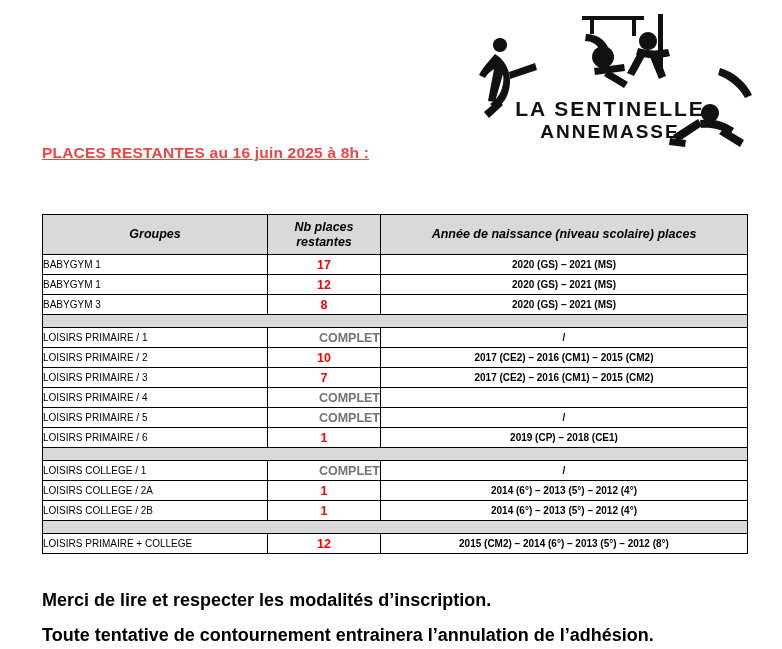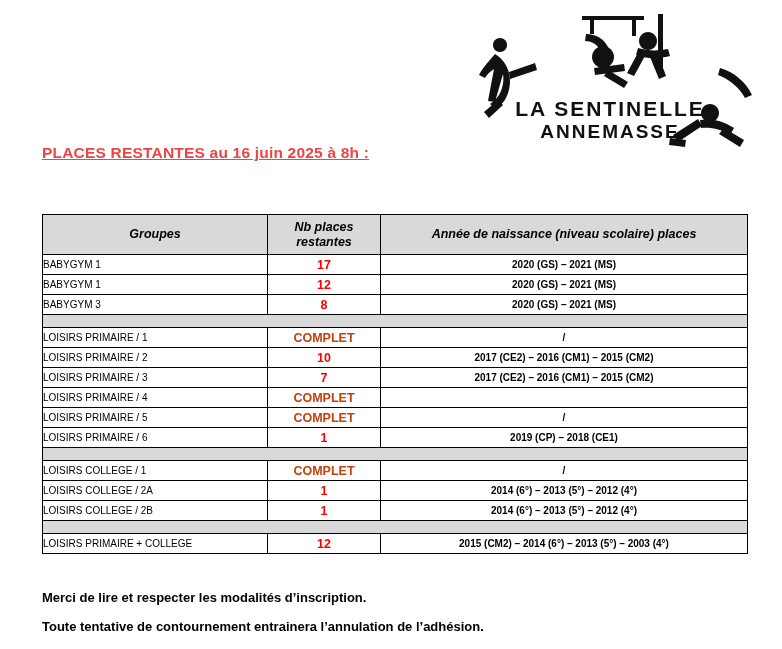--- a/index.html
+++ b/index.html
@@ -78,42 +78,42 @@
     height: 20px;
     white-space: nowrap;
   }
   td.c-places {
     text-align: center;
     font-size: 12.5px;
     font-weight: bold;
     height: 19px;
   }
   td.c-places.num { color: #ff0000; }
-  td.c-places.complet { color: #c2410c; }
+  td.c-places.complet { color: #737373; text-align: right; }
   td.c-year {
     text-align: center;
     font-size: 10px;
     font-weight: bold;
     height: 19px;
   }
   tr.spacer td {
     background: #d9d9d9;
     height: 13px;
   }
 
   
   .footer {
     position: absolute;
     left: 42px;
     top: 590px;
     width: 700px;
   }
   .footer p {
     margin: 0 0 14px 0;
-    font-size: 13px;
+    font-size: 18px;
     font-weight: bold;
     color: #000000;
   }
 </style>
 </head>
 <body>
 
 <div class="logo-area">
   <svg class="logo-svg" width="300" height="140" viewBox="0 0 300 140" xmlns="http://www.w3.org/2000/svg">
     <g fill="#111111">
@@ -234,21 +234,21 @@
           <td class="c-group">LOISIRS COLLEGE / 2B</td>
           <td class="c-places num">1</td>
           <td class="c-year">2014 (6°) – 2013 (5°) – 2012 (4°)</td>
         </tr>
         <tr class="spacer">
           <td colspan="3"></td>
         </tr>
         <tr>
           <td class="c-group">LOISIRS PRIMAIRE + COLLEGE</td>
           <td class="c-places num">12</td>
-          <td class="c-year">2015 (CM2) – 2014 (6°) – 2013 (5°) – 2003 (4°)</td>
+          <td class="c-year">2015 (CM2) – 2014 (6°) – 2013 (5°) – 2012 (8°)</td>
         </tr>
       </tbody>
   </table>
 </div>
 
 <div class="footer">
   <p>Merci de lire et respecter les modalités d’inscription.</p>
   <p>Toute tentative de contournement entrainera l’annulation de l’adhésion.</p>
 </div>
 

